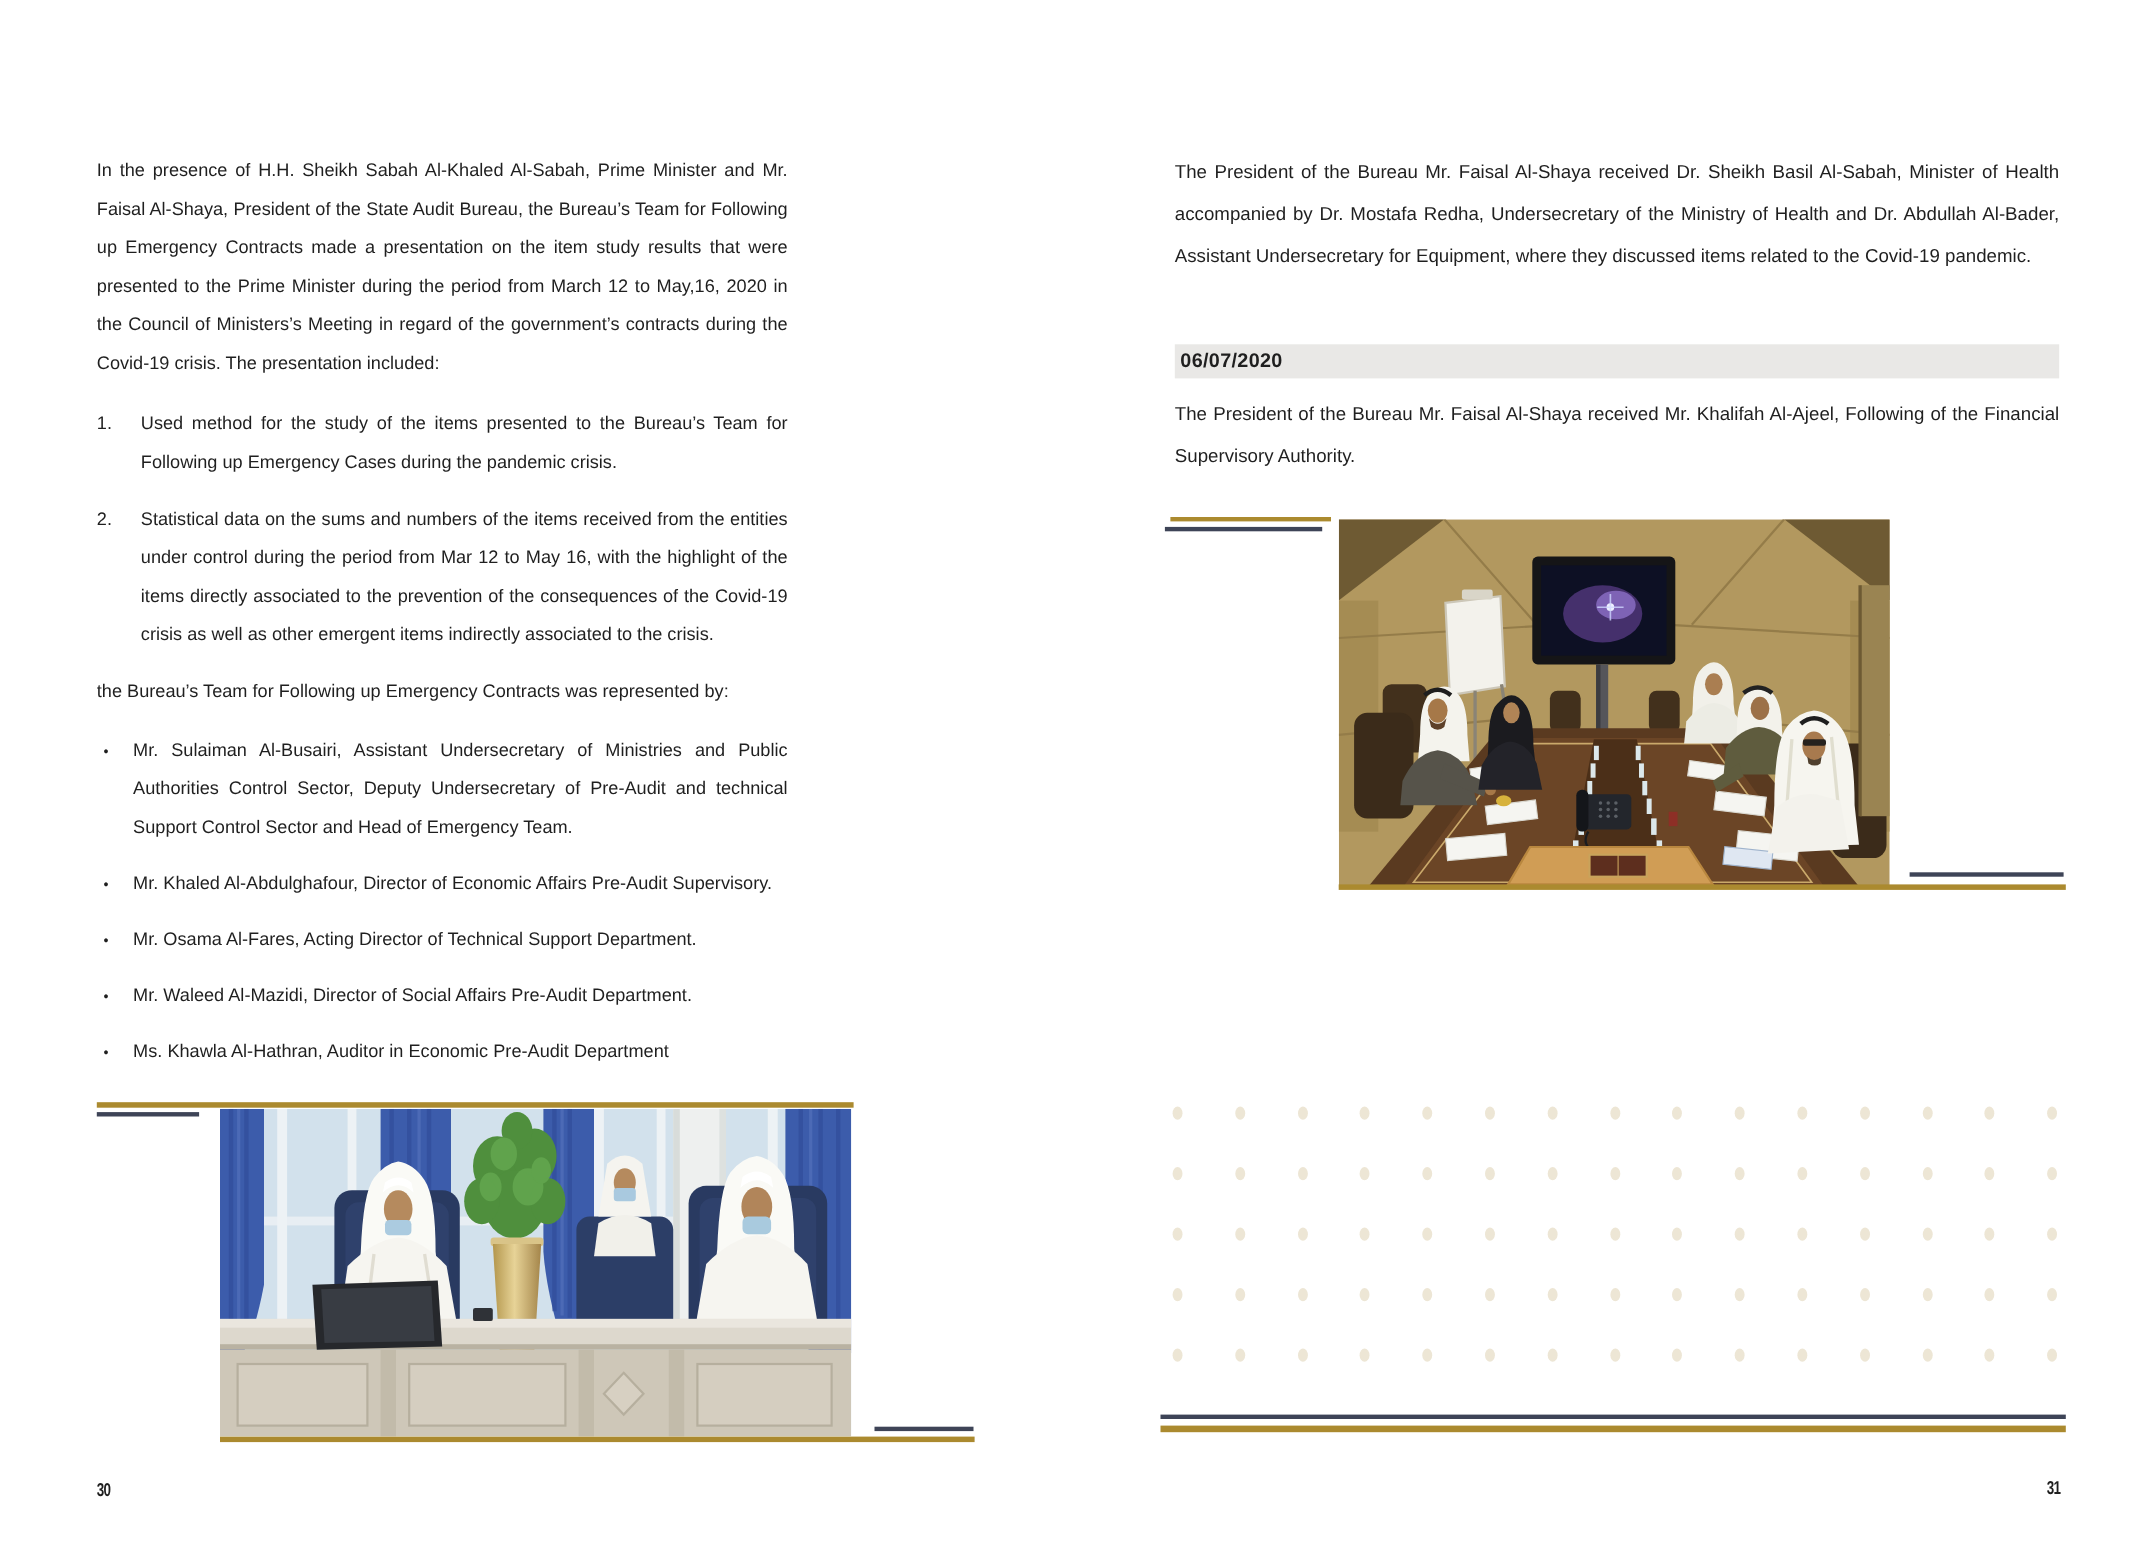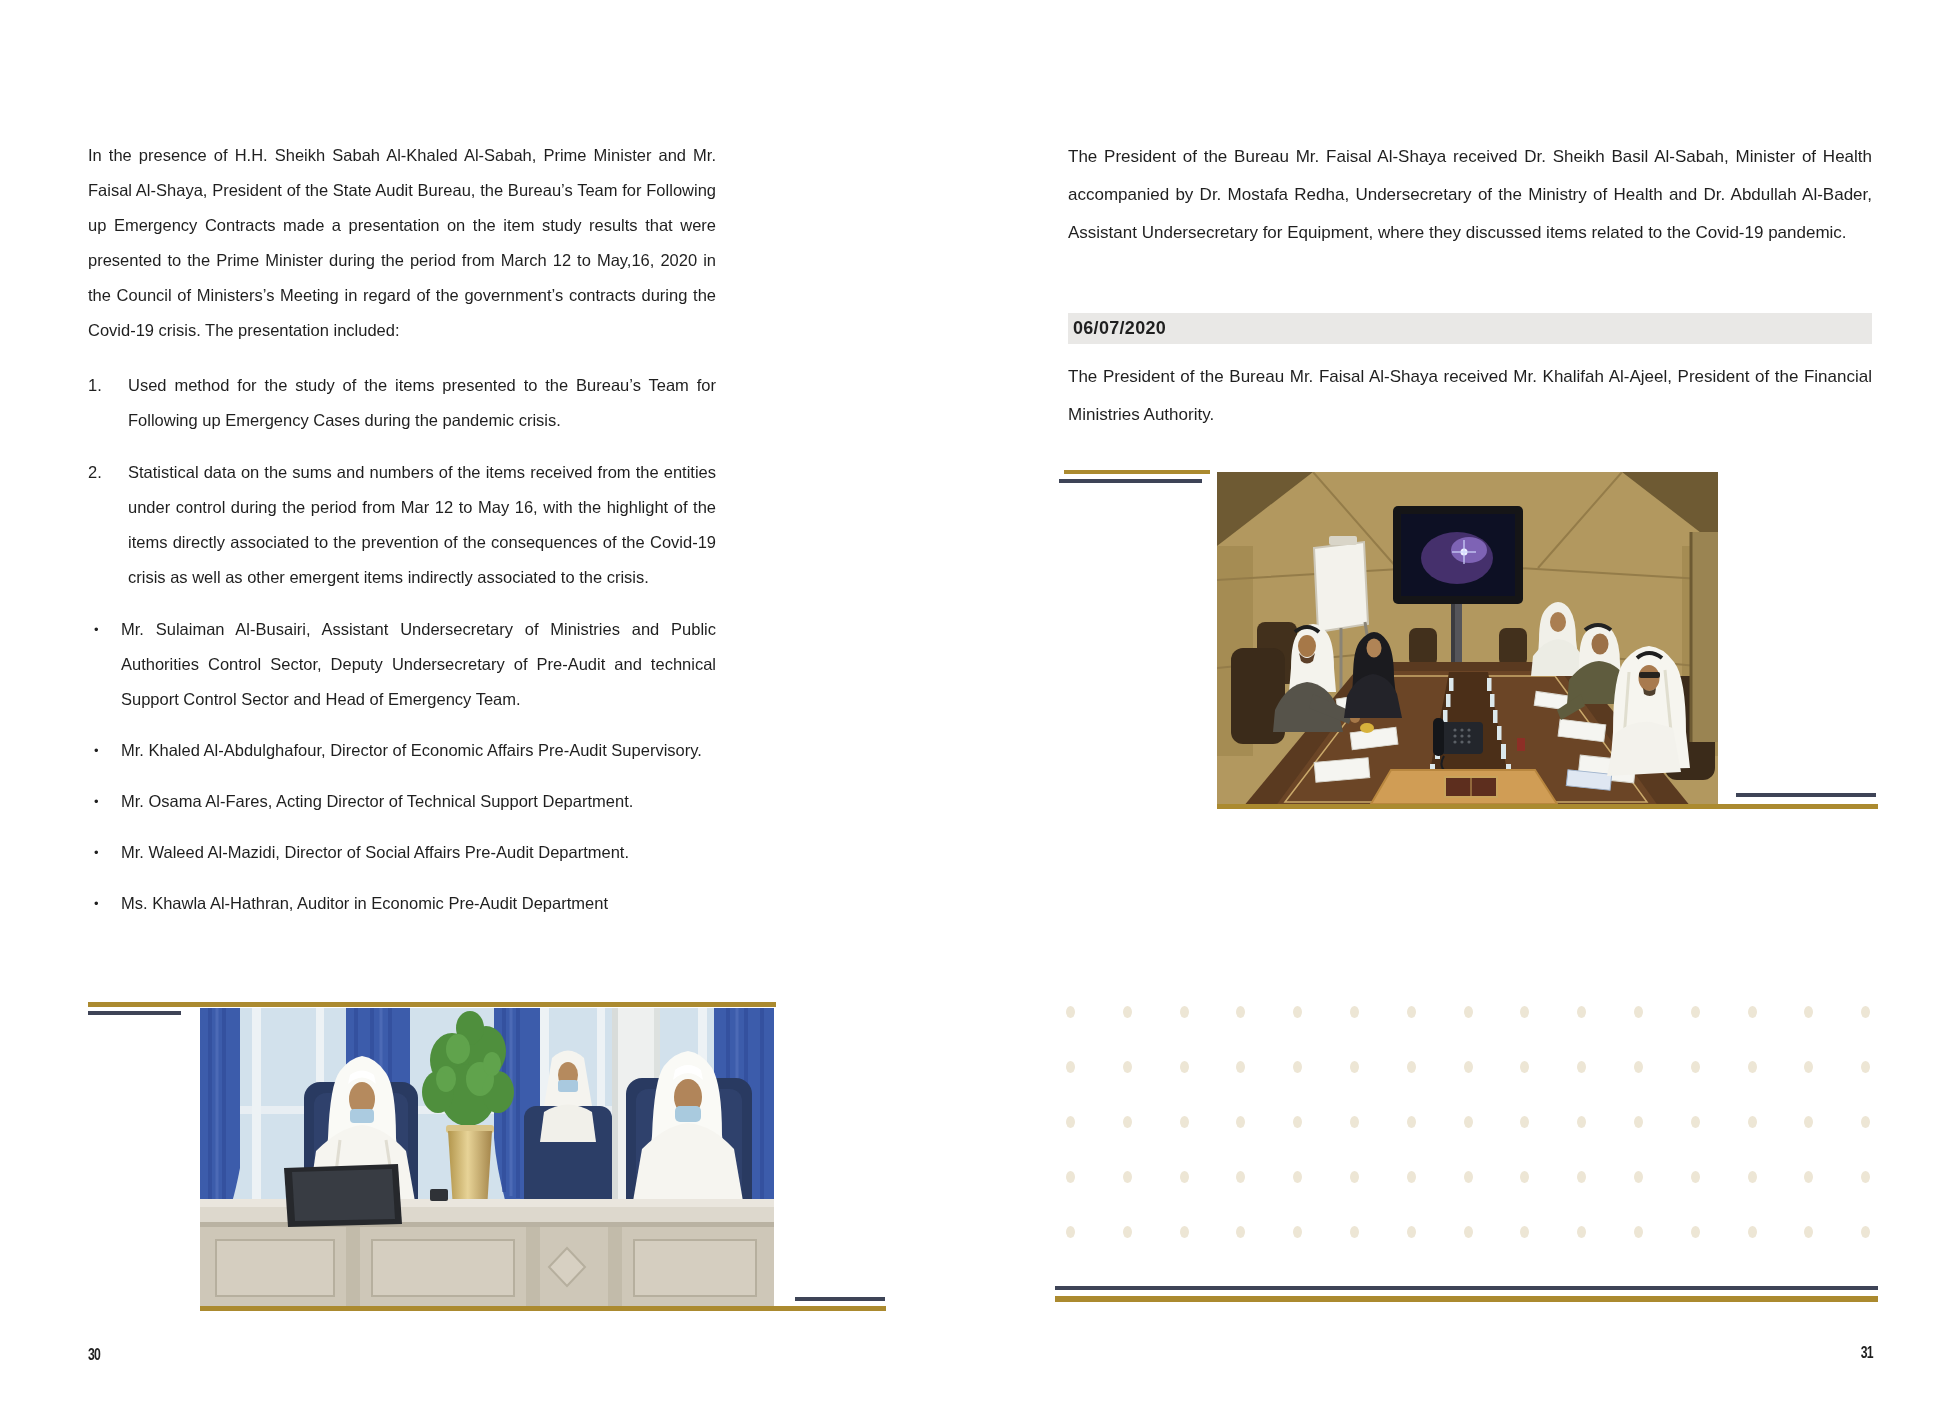--- a/index.html
+++ b/index.html
@@ -59,20 +59,21 @@
         <div class="lrow">
           <span class="lnum">1.</span>
           <span class="ltext">Used method for the study of the items presented to the Bureau’s Team for Following up Emergency Cases during the pandemic crisis.</span>
         </div>
         <div class="lrow">
           <span class="lnum">2.</span>
           <span class="ltext">Statistical data on the sums and numbers of the items received from the entities under control during the period from Mar 12 to May 16, with the highlight of the items directly associated to the prevention of the consequences of the Covid-19 crisis as well as other emergent items indirectly associated to the crisis.</span>
         </div>
       </div>
 
+      <p class="teamline">the Bureau’s Team for Following up Emergency Contracts was represented by:</p>
 
       <div>
         <div class="brow">
           <span class="bmark">•</span>
           <span class="btext">Mr. Sulaiman Al-Busairi, Assistant Undersecretary of Ministries and Public Authorities Control Sector, Deputy Undersecretary of Pre-Audit and technical Support Control Sector and Head of Emergency Team.</span>
         </div>
         <div class="brow">
           <span class="bmark">•</span>
           <span class="btext">Mr. Khaled Al-Abdulghafour, Director of Economic Affairs Pre-Audit Supervisory.</span>
         </div>
@@ -200,21 +201,21 @@
   <div class="abs" style="left:974px;top:0;width:975px;height:1418px;">
 
     <div class="rbody abs" style="left:94px;top:138px;width:804px;">
       <p>The President of the Bureau Mr. Faisal Al-Shaya received Dr. Sheikh Basil Al-Sabah, Minister of Health accompanied by Dr. Mostafa Redha, Undersecretary of the Ministry of Health and Dr. Abdullah Al-Bader, Assistant Undersecretary for Equipment, where they discussed items related to the Covid-19 pandemic.</p>
     </div>
 
     <div class="datebar abs" style="left:94px;top:313px;width:804px;">
       <span>06/07/2020</span>
     </div>
     <div class="rbody abs" style="left:94px;top:358px;width:804px;">
-      <p>The President of the Bureau Mr. Faisal Al-Shaya received Mr. Khalifah Al-Ajeel, President of the Financial Ministries Authority.</p>
+      <p>The President of the Bureau Mr. Faisal Al-Shaya received Mr. Khalifah Al-Ajeel, Following of the Financial Supervisory Authority.</p>
     </div>
 
     <div class="goldline abs" style="left:90px;top:470px;width:146px;height:4px;"></div>
     <div class="navyline abs" style="left:85px;top:479px;width:143px;height:4px;"></div>
 
     <div class="photo abs" style="left:243px;top:472px;width:501px;height:335px;">
       <svg viewBox="0 0 501 335" preserveAspectRatio="none">
         <rect width="501" height="335" fill="#b2985f"></rect>
         <polygon points="0,0 96,0 0,74" fill="#6e5a33"></polygon>
         <polygon points="501,0 405,0 501,74" fill="#6e5a33"></polygon>

